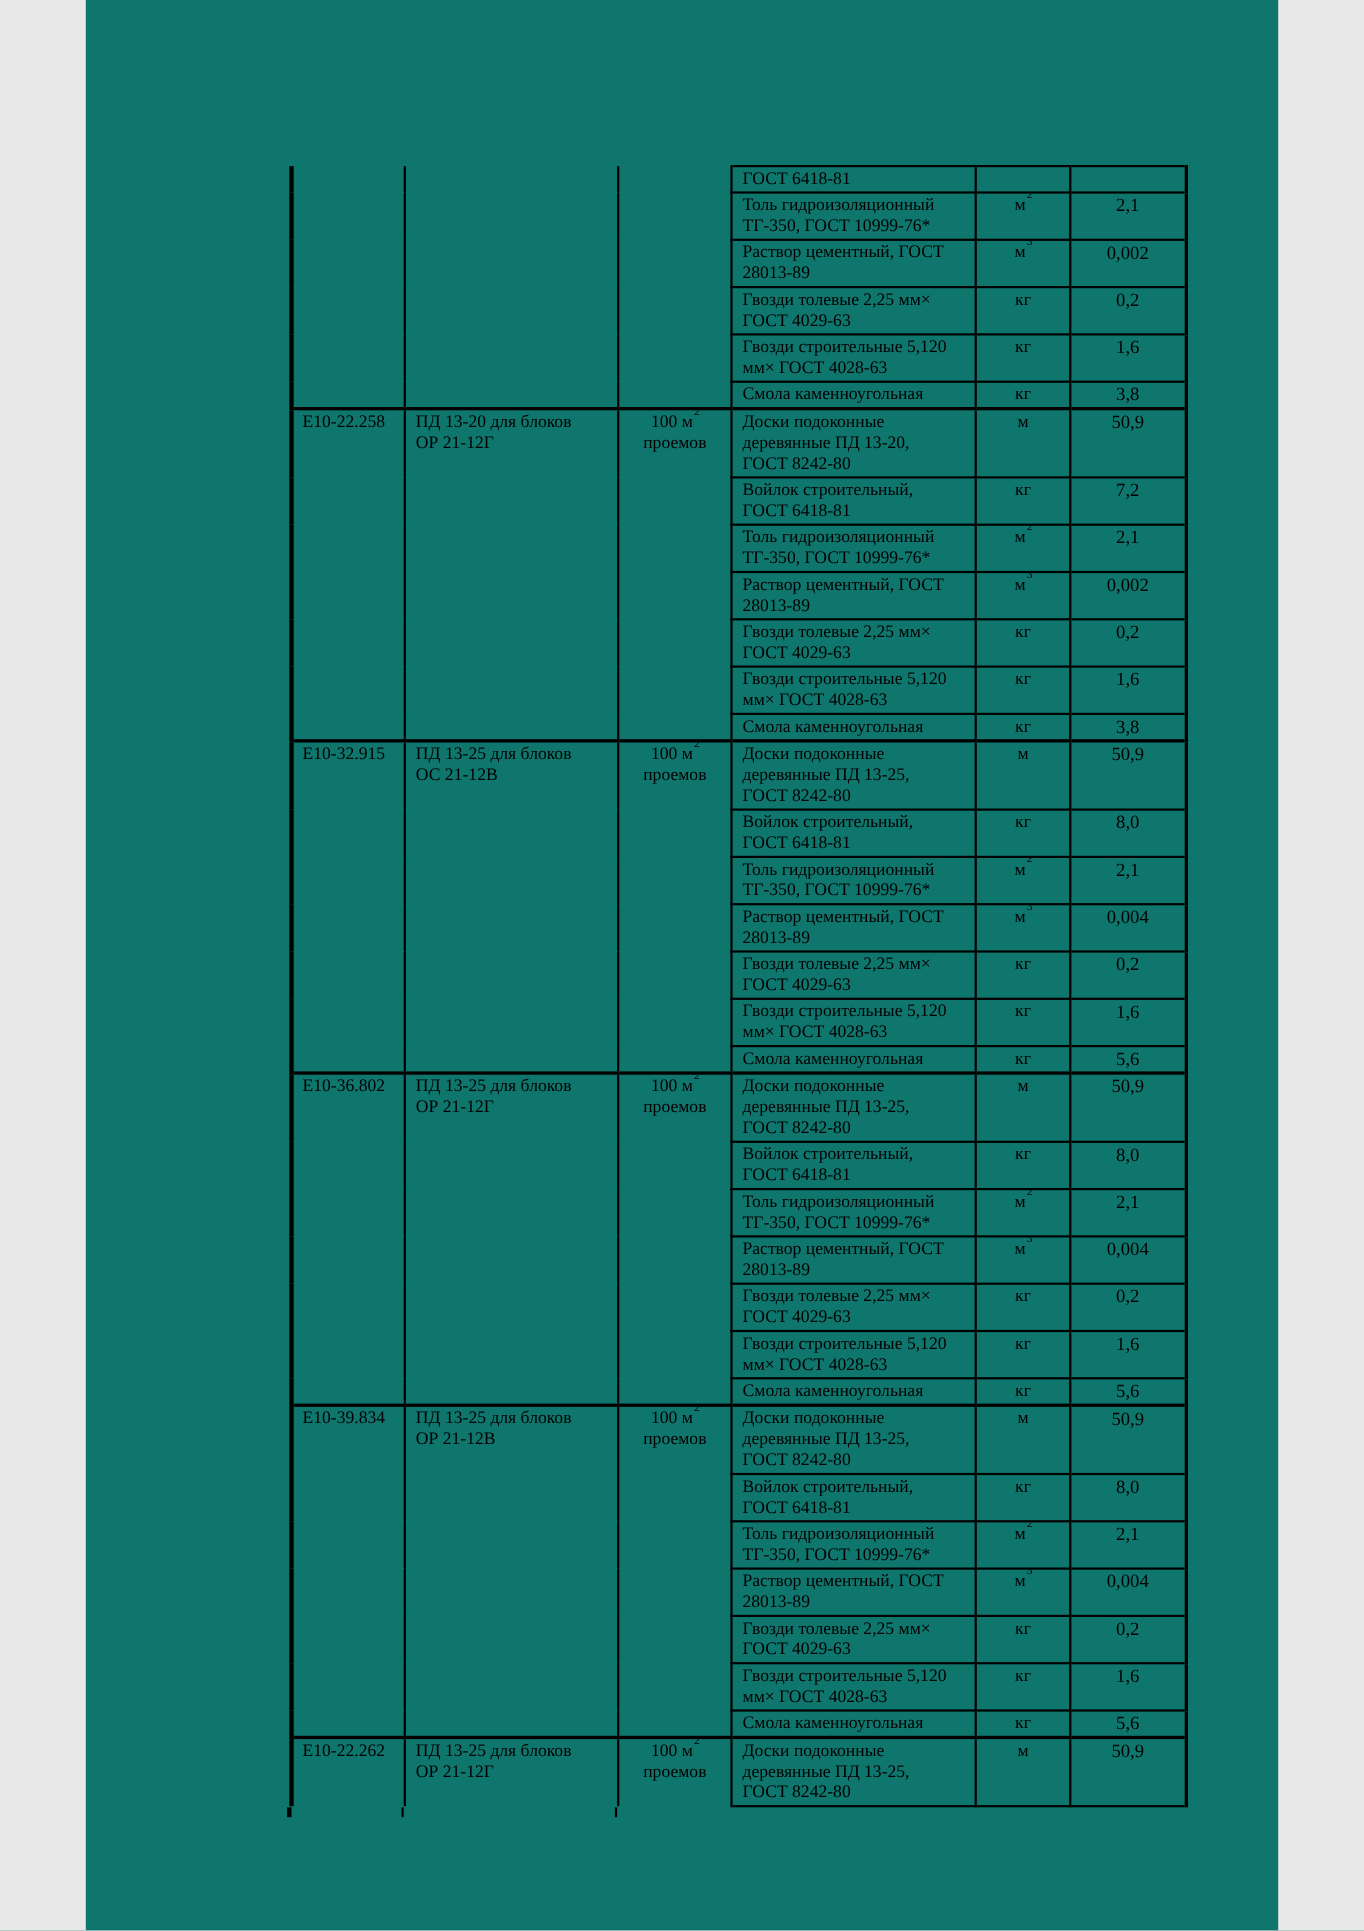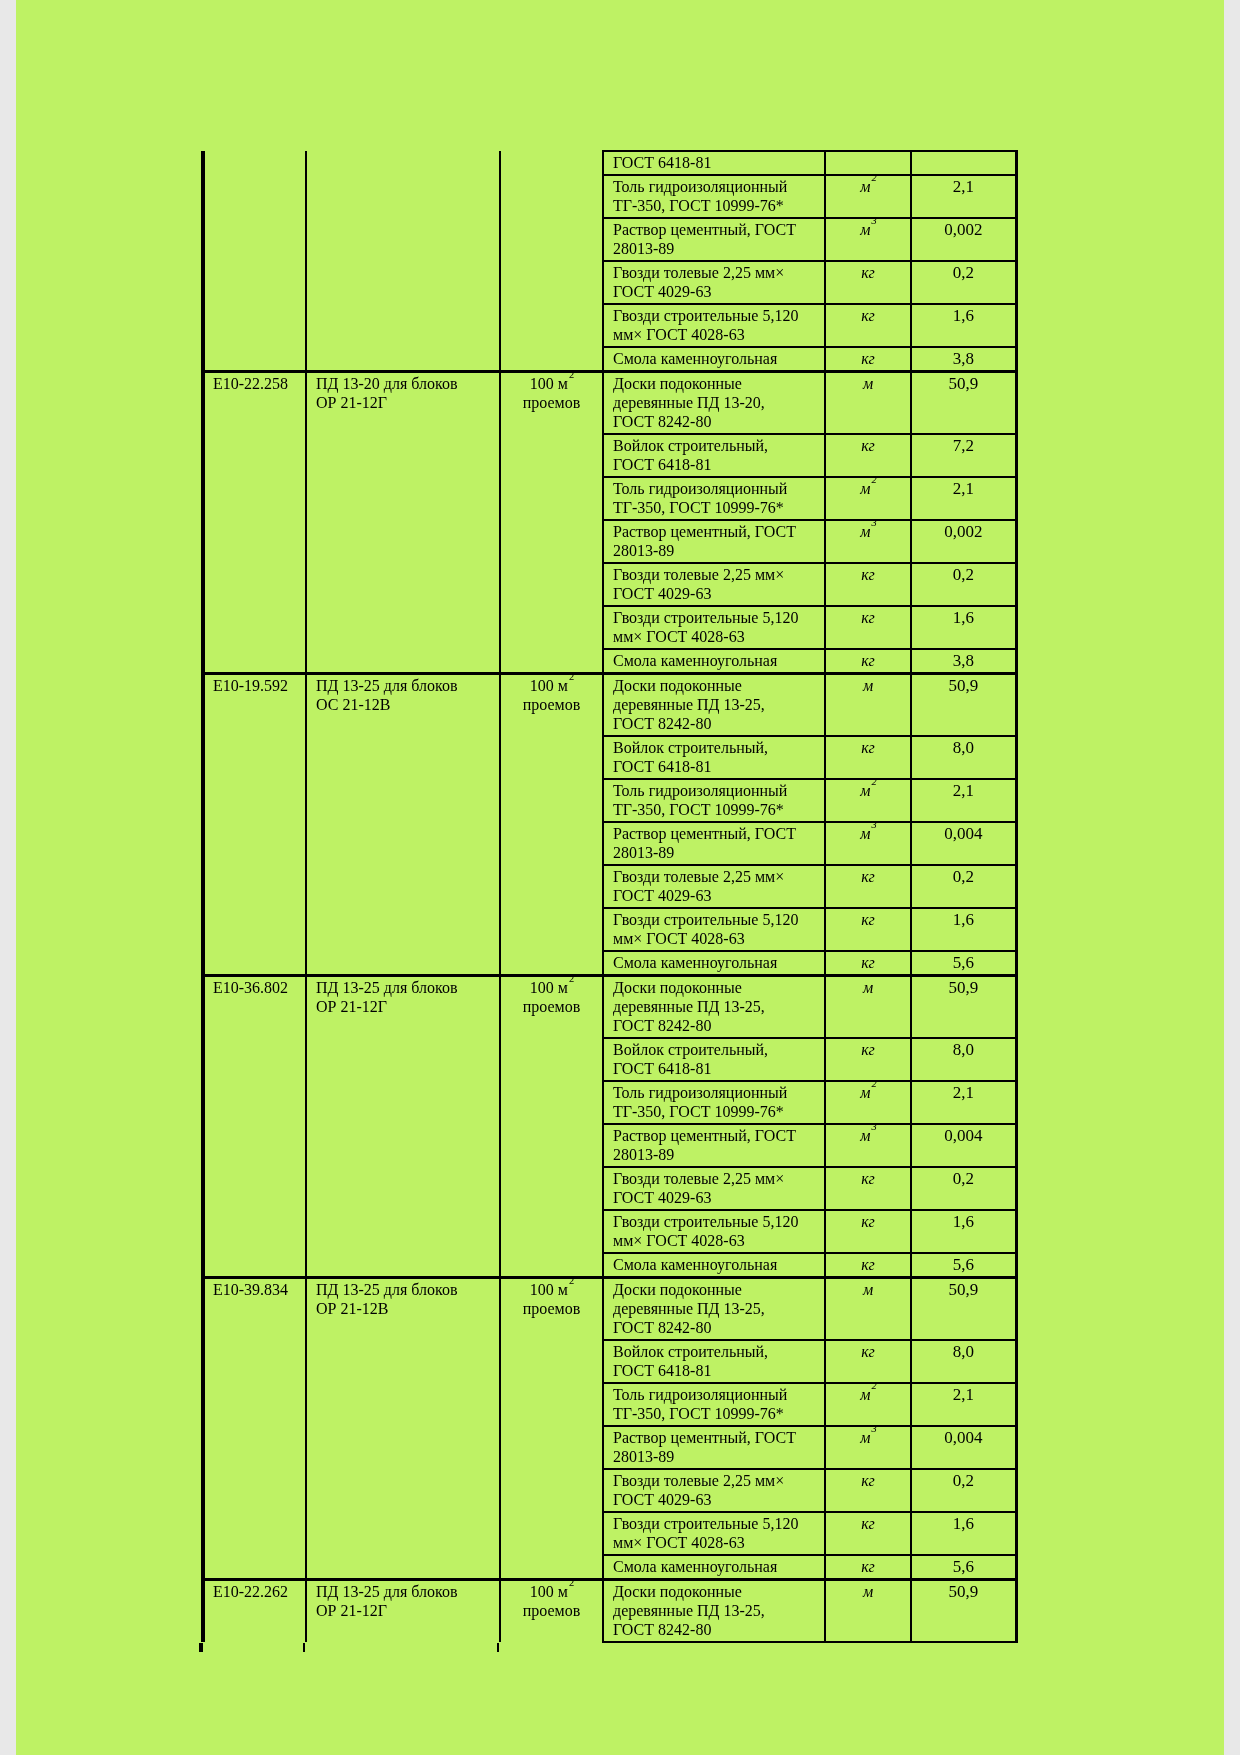--- a/index.html
+++ b/index.html
@@ -1,20 +1,20 @@
 <!DOCTYPE html>
 <html><head>
 <meta charset="utf-8">
 <style>
   html, body { margin: 0; padding: 0; background: #e8e8e8; }
   .page {
     position: relative;
-    width: 1208px;
+    width: 1084px;
     height: 1755px;
-    background: #bef264;
+    background: #0f766e;
     font-family: "Liberation Serif", "DejaVu Serif", serif;
     color: #000;
     margin: 0 auto;
     overflow: hidden;
   }
   .twrap { position: absolute; left: 185px; top: 150px; }
 
   table { border-collapse: collapse; table-layout: fixed; }
   td {
     border: 2px solid #000;
@@ -22,21 +22,21 @@
     font-size: 16px;
     line-height: 19px;
     padding: 1px 4px 2px 9px;
     overflow: hidden;
     word-wrap: break-word;
   }
   .c-mat, .c-desc { white-space: pre-line; }
   .c-code { border-left-width: 4px; padding-left: 8px; }
   .c-qty, .c-unit, .c-val { text-align: center; padding-left: 2px; padding-right: 2px; }
   .c-val { border-right-width: 3px; font-size: 17px; }
-  .c-unit { font-size: 16px; font-style: italic; }
+  .c-unit { font-size: 16px; }
 
   tbody.sec > tr:first-child > td { border-top-width: 3px; }
   tbody.cont > tr:first-child > td { border-top-width: 2px; }
   tbody.cont > tr:first-child > td.left { border-top: none; }
   tbody.last td.left { border-bottom: none; }
 
   sup.s { font-size: 10.5px; line-height: 0; position: relative; top: -5px; left: 1px; }
 
   .stub { position: absolute; top: 100%; width: 2px; height: 9px; background: #000; }
   .stub.s0 { left: -2px; width: 4px; }
@@ -139,21 +139,21 @@
             <td class="c-val">1,6</td>
           </tr>
           <tr>
             <td class="c-mat">Смола каменноугольная</td>
             <td class="c-unit"><span>кг</span><sup class="s"></sup></td>
             <td class="c-val">3,8</td>
           </tr>
         </tbody>
         <tbody class="sec">
           <tr>
-            <td class="c-code left" rowspan="7">Е10-19.592</td>
+            <td class="c-code left" rowspan="7">Е10-32.915</td>
             <td class="c-desc left" rowspan="7">ПД 13-25 для блоков
 ОС 21-12В</td>
             <td class="c-qty left" rowspan="7"><span>100 м</span><sup class="s">2</sup><div>проемов</div></td>
             <td class="c-mat">Доски подоконные
 деревянные ПД 13-25,
 ГОСТ 8242-80</td>
             <td class="c-unit"><span>м</span><sup class="s"></sup></td>
             <td class="c-val">50,9</td>
           </tr>
           <tr>

